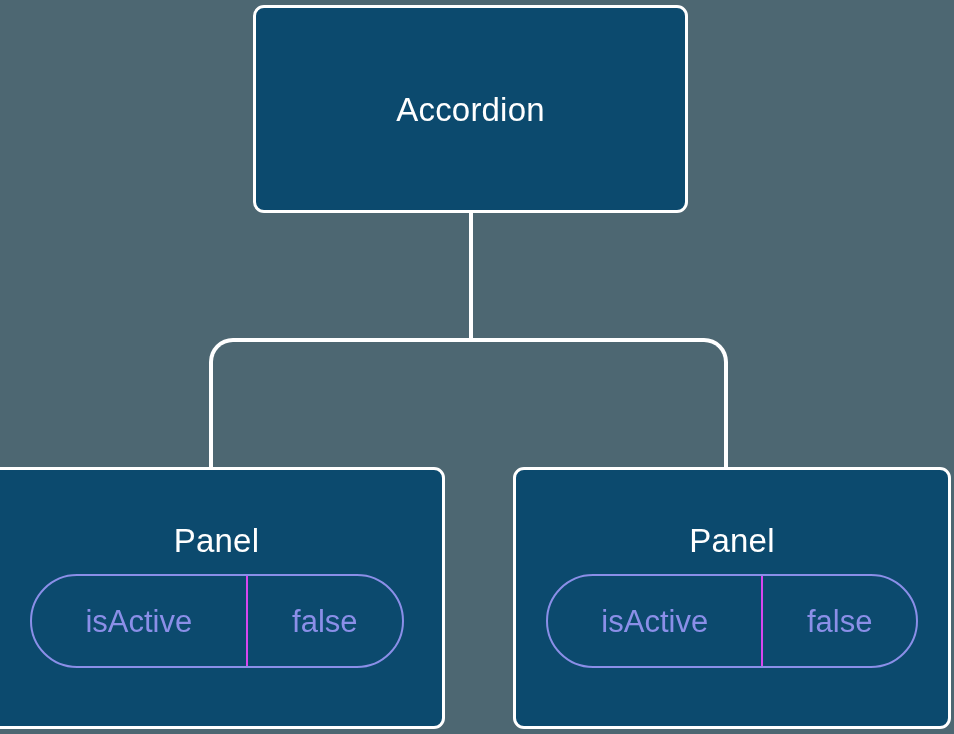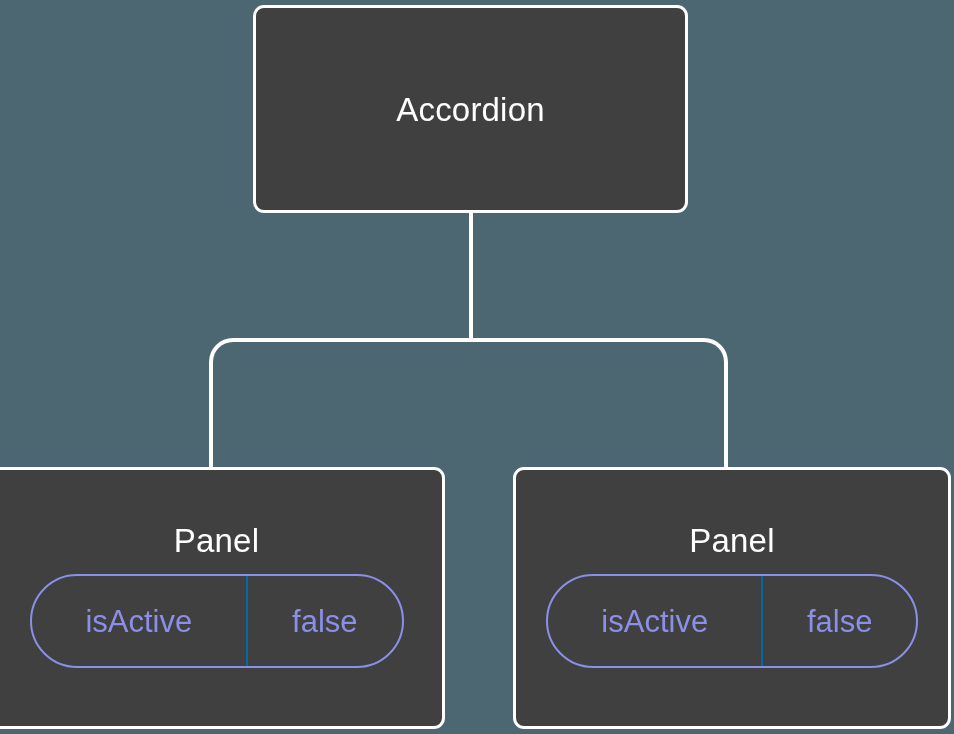--- a/index.html
+++ b/index.html
@@ -41,21 +41,21 @@
     border-right: 4px solid #ffffff;
     border-top-left-radius: 24px;
     border-top-right-radius: 24px;
     box-sizing: border-box;
     background: transparent;
   }
 
   
   .node {
     position: absolute;
-    background: #404040;
+    background: #0c4a6e;
     border: 3px solid #ffffff;
     border-radius: 11px;
     box-sizing: border-box;
     display: flex;
     flex-direction: column;
     align-items: center;
   }
   .node-accordion {
     left: 253px;
     top: 5px;
@@ -112,21 +112,21 @@
     justify-content: center;
     color: #8b8fe8;
     font-size: 31px;
     line-height: 1;
     white-space: nowrap;
     box-sizing: border-box;
   }
   .pill-key { flex: 0 0 58%; }
   .pill-val {
     flex: 1 1 auto;
-    border-left: 2px solid #0369a1;
+    border-left: 2px solid #d946ef;
   }
 </style>
 </head>
 <body>
 
 <div id="stage">
 
   <div class="edge edge-trunk"></div>
   <div class="edge-bus"></div>
 

